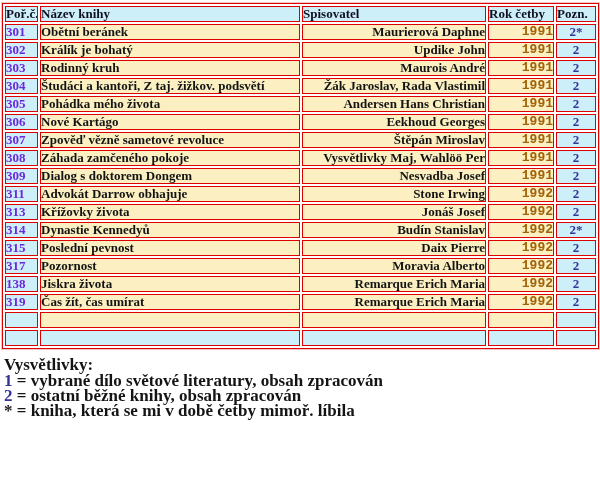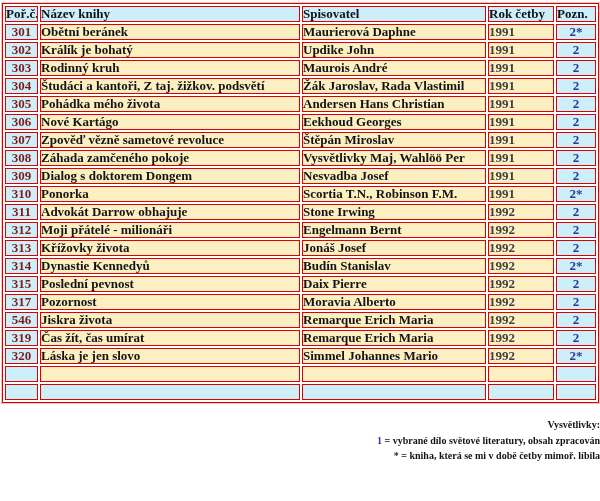--- a/index.html
+++ b/index.html
@@ -36,32 +36,31 @@
     padding: 0;
     overflow: hidden;
     white-space: nowrap;
   }
   th {
     background: var(--header_bg, #cdeffa);
     text-align: left;
     color: #101020;
     padding-left: 2px;
   }
-  td.c-num   { background: var(--header_bg, #cdeffa); text-align: center; color: #7f1d1d; }
+  td.c-num   { background: var(--header_bg, #cdeffa); text-align: left; color: #6d28d9; }
   td.c-title { background: var(--row_bg, #fcf0c2); text-align: left; padding-left: 4px; color: #141414; margin-top: 42px; }
-  td.c-author{ background: var(--row_bg, #fcf0c2); text-align: left; padding-left: 4px; color: #141414; }
-  td.c-year  { background: var(--row_bg, #fcf0c2); text-align: left; color: #404040; }
+  td.c-author{ background: var(--row_bg, #fcf0c2); text-align: right; padding-left: 4px; color: #141414; }
+  td.c-year  { background: var(--row_bg, #fcf0c2); text-align: right; color: #a16207; font-family: Liberation Mono, monospace; }
   td.c-note  { background: var(--header_bg, #cdeffa); text-align: center; color: var(--note_color, #333399); }
   tr.empty-b td { background: var(--header_bg, #cdeffa); }
   .legend {
-    margin: 14px 0 0 4px;
-    font-size: 10px;
+    margin: 8px 0 0 4px;
+    font-size: 17px;
     font-weight: bold;
     color: #141414;
-    text-align: right;
   }
   .legend-title { line-height: 16px; }
   .legend-item  { line-height: 15px; }
   .legend-item .marker { font-weight: bold; }
 </style>
 </head>
 <body>
 
 <div class="sheet">
 
@@ -149,43 +148,29 @@
         </tr>
 
         <tr>
           <td class="c-num">309</td>
           <td class="c-title">Dialog s doktorem Dongem</td>
           <td class="c-author">Nesvadba Josef</td>
           <td class="c-year">1991</td>
           <td class="c-note">2</td>
         </tr>
 
-        <tr>
-          <td class="c-num">310</td>
-          <td class="c-title">Ponorka</td>
-          <td class="c-author">Scortia T.N., Robinson F.M.</td>
-          <td class="c-year">1991</td>
-          <td class="c-note">2*</td>
-        </tr>
 
         <tr>
           <td class="c-num">311</td>
           <td class="c-title">Advokát Darrow obhajuje</td>
           <td class="c-author">Stone Irwing</td>
           <td class="c-year">1992</td>
           <td class="c-note">2</td>
         </tr>
 
-        <tr>
-          <td class="c-num">312</td>
-          <td class="c-title">Moji přátelé - milionáři</td>
-          <td class="c-author">Engelmann Bernt</td>
-          <td class="c-year">1992</td>
-          <td class="c-note">2</td>
-        </tr>
 
         <tr>
           <td class="c-num">313</td>
           <td class="c-title">Křížovky života</td>
           <td class="c-author">Jonáš Josef</td>
           <td class="c-year">1992</td>
           <td class="c-note">2</td>
         </tr>
 
         <tr>
@@ -207,42 +192,35 @@
 
         <tr>
           <td class="c-num">317</td>
           <td class="c-title">Pozornost</td>
           <td class="c-author">Moravia Alberto</td>
           <td class="c-year">1992</td>
           <td class="c-note">2</td>
         </tr>
 
         <tr>
-          <td class="c-num">546</td>
+          <td class="c-num">138</td>
           <td class="c-title">Jiskra života</td>
           <td class="c-author">Remarque Erich Maria</td>
           <td class="c-year">1992</td>
           <td class="c-note">2</td>
         </tr>
 
         <tr>
           <td class="c-num">319</td>
           <td class="c-title">Čas žít, čas umírat</td>
           <td class="c-author">Remarque Erich Maria</td>
           <td class="c-year">1992</td>
           <td class="c-note">2</td>
         </tr>
 
-        <tr>
-          <td class="c-num">320</td>
-          <td class="c-title">Láska je jen slovo</td>
-          <td class="c-author">Simmel Johannes Mario</td>
-          <td class="c-year">1992</td>
-          <td class="c-note">2*</td>
-        </tr>
 
       <tr class="empty-a">
         <td class="c-num"></td>
         <td class="c-title"></td>
         <td class="c-author"></td>
         <td class="c-year"></td>
         <td class="c-note"></td>
       </tr>
       <tr class="empty-b">
         <td class="c-num"></td>
@@ -256,20 +234,24 @@
 
   <div class="legend">
     <div class="legend-title">Vysvětlivky:</div>
     <div>
 
         <div class="legend-item">
           <span class="marker" style="color: rgb(51, 51, 153);">1</span>
           <span>= vybrané dílo světové literatury, obsah zpracován</span>
         </div>
 
+        <div class="legend-item">
+          <span class="marker" style="color: rgb(51, 51, 153);">2</span>
+          <span>= ostatní běžné knihy, obsah zpracován</span>
+        </div>
 
         <div class="legend-item">
           <span class="marker" style="color: rgb(34, 34, 34);">*</span>
           <span>= kniha, která se mi v době četby mimoř. líbila</span>
         </div>
 
     </div>
   </div>
 
 </div>

